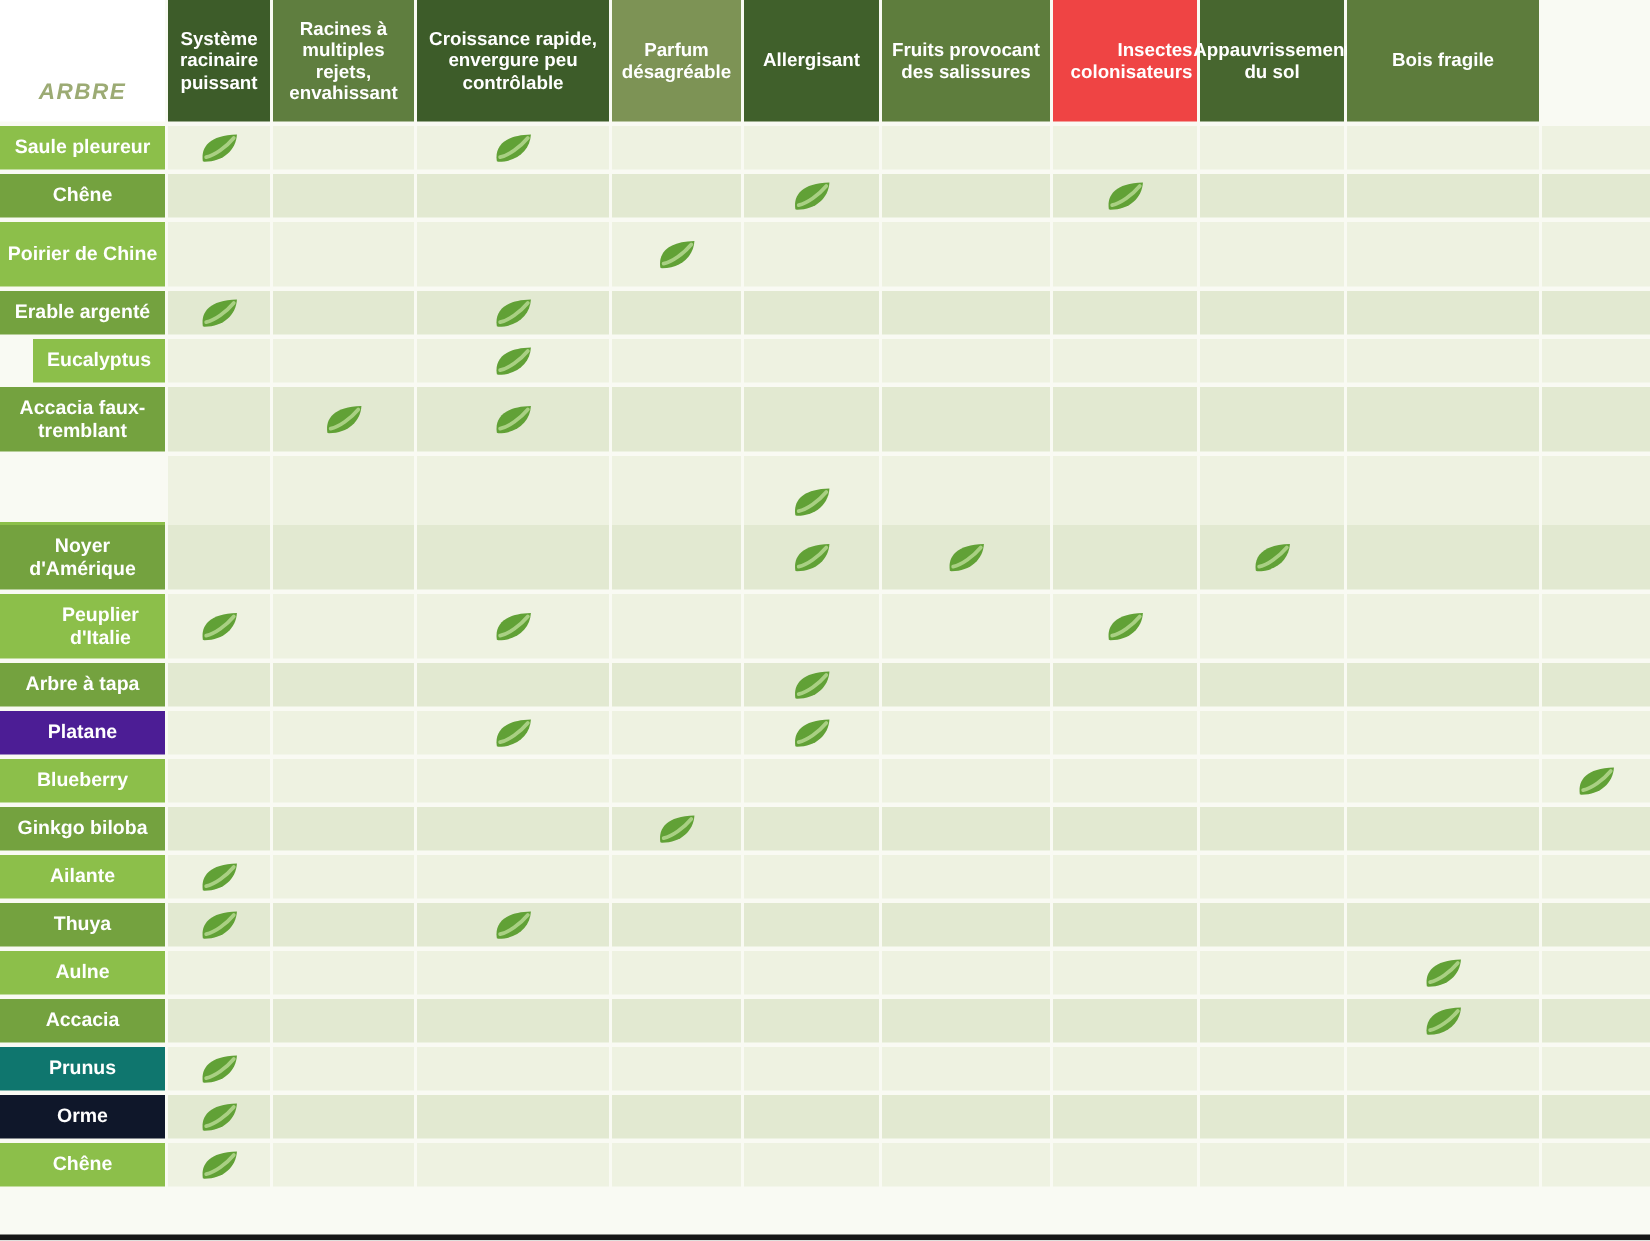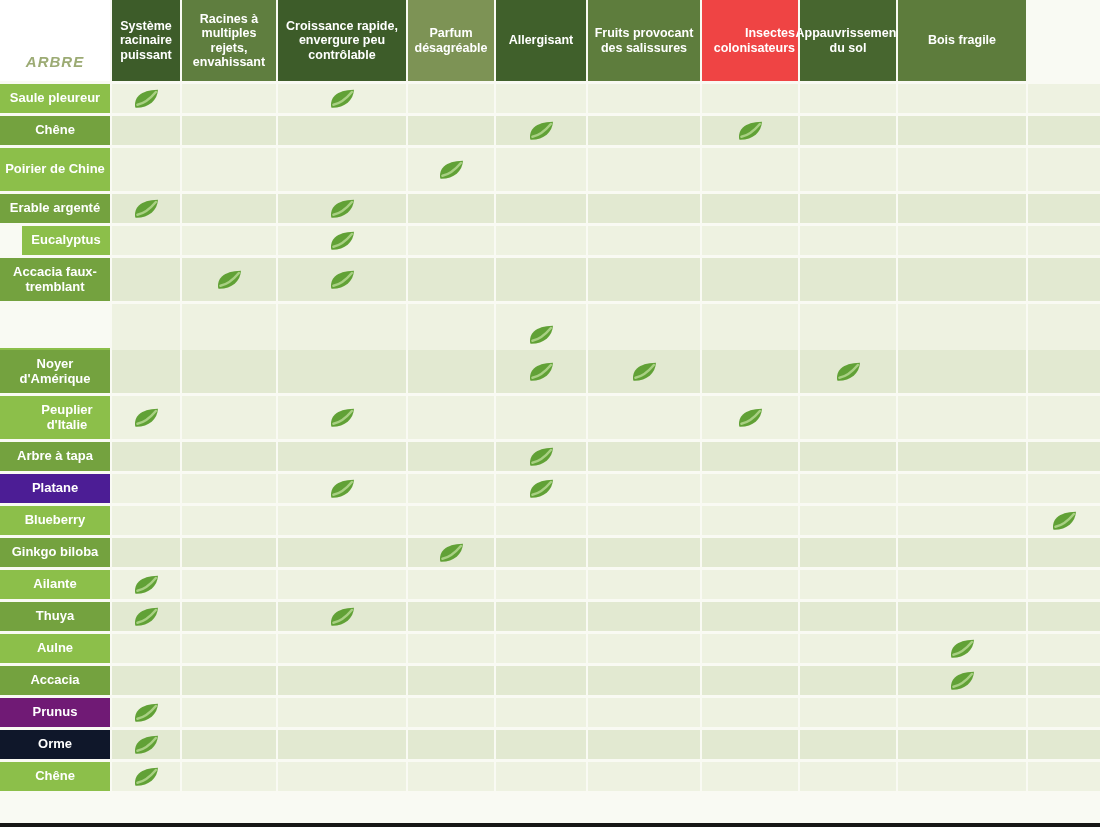--- a/index.html
+++ b/index.html
@@ -397,21 +397,21 @@
         <div class="cell" style="background: rgb(226, 233, 209);"></div>
         <div class="cell" style="background: rgb(226, 233, 209);">
           <svg xmlns="http://www.w3.org/2000/svg" viewBox="0 0 28 22" class="leaf">
   <path d="M2.2 20.4 C0.6 10.5 7 2.2 26 1.8 C25.4 12.6 16.5 20.9 3.2 20.8 Z" fill="#61a136"></path>
   <path class="hl" d="M4.5 17.6 C10.5 16.4 18.5 10.5 23.8 4.2" fill="none" stroke-width="2.6" stroke-linecap="round" stroke="#a9d083"></path>
 </svg>
         </div>
         <div class="cell" style="background: rgb(226, 233, 209);"></div>
       </div>
       <div class="row body-row">
-        <div class="labelcell" style="background: #701a75;">Prunus</div>
+        <div class="labelcell" style="background: #0f766e;">Prunus</div>
         <div class="cell" style="background: rgb(238, 242, 225);">
           <svg xmlns="http://www.w3.org/2000/svg" viewBox="0 0 28 22" class="leaf">
   <path d="M2.2 20.4 C0.6 10.5 7 2.2 26 1.8 C25.4 12.6 16.5 20.9 3.2 20.8 Z" fill="#61a136"></path>
   <path class="hl" d="M4.5 17.6 C10.5 16.4 18.5 10.5 23.8 4.2" fill="none" stroke-width="2.6" stroke-linecap="round" stroke="#a9d083"></path>
 </svg>
         </div>
         <div class="cell" style="background: rgb(238, 242, 225);"></div>
         <div class="cell" style="background: rgb(238, 242, 225);"></div>
         <div class="cell" style="background: rgb(238, 242, 225);"></div>
         <div class="cell" style="background: rgb(238, 242, 225);"></div>

